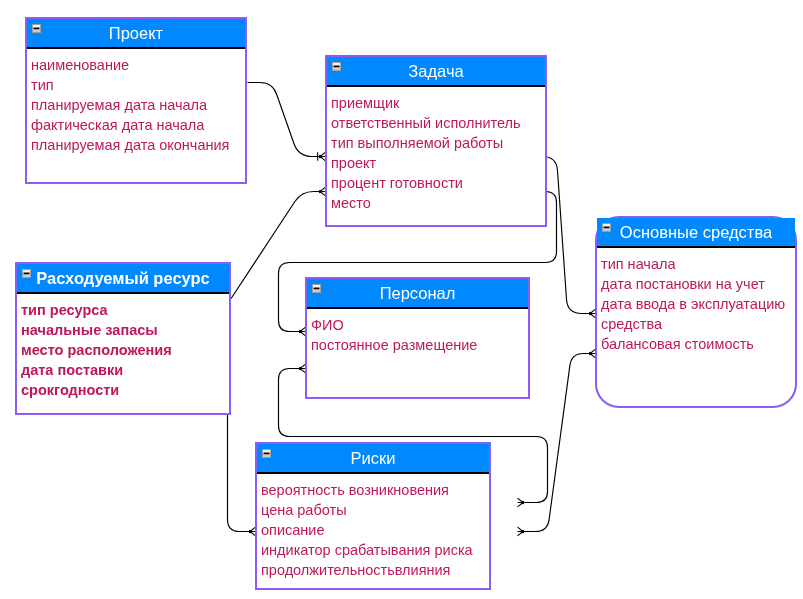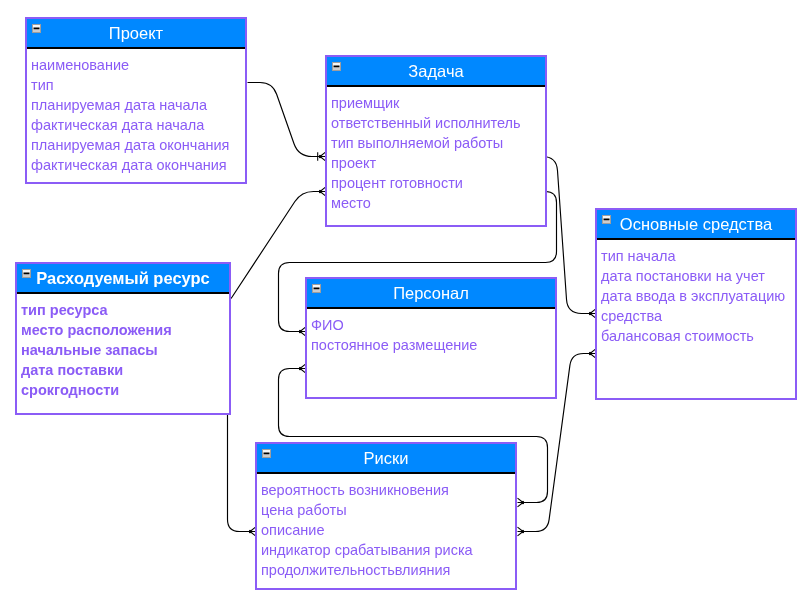--- a/index.html
+++ b/index.html
@@ -8,21 +8,21 @@
        font-family:"Liberation Sans",sans-serif;}
   #diagram{position:absolute;left:0;top:0;width:803px;height:599px;background:#fff;}
   #links{position:absolute;left:0;top:0;width:803px;height:599px;}
   .entity{position:absolute;box-sizing:border-box;border:2px solid #8b5cf6;background:#fff;}
   .ent-header{position:relative;box-sizing:border-box;height:30px;background:#0088ff;
               border-bottom:2px solid #000;}
   .ent-title{position:absolute;left:0;right:0;top:0;height:28px;line-height:29px;z-index:1;
              text-align:center;color:#fff;font-size:16.5px;white-space:nowrap;}
   .ent-icon{position:absolute;left:5px;top:5px;width:9px;height:9px;line-height:0;z-index:2;}
   .ent-body{position:relative;padding:6px 0 0 4px;}
-  .attr{font-size:14.5px;color:#8b5cf6;line-height:20px;white-space:nowrap;height:20px;}
+  .attr{font-size:14.5px;color:#be185d;line-height:20px;white-space:nowrap;height:20px;}
 </style>
 </head>
 <body>
 
 <div id="diagram">
   <svg id="links" viewBox="0 0 803 599">
     <g transform="translate(0.5,0.5)">
         <path d="M 247 82 L 259.50 82.00 Q 272 82 276.14 93.79 L 293.52 143.26 Q 298 156 311.50 156.00 L 325 156" fill="none" stroke="#000" stroke-width="1.15" stroke-linecap="butt" stroke-linejoin="round"></path>
         <path d="M 325 151.7 L 319.50 156 M 325 160.3 L 319.50 156" fill="none" stroke="#000" stroke-width="1.05"></path>
         <path d="M 317.20 151.7 L 317.20 160.3" fill="none" stroke="#000" stroke-width="1.05"></path>
@@ -81,21 +81,20 @@
             <rect x="1.5" y="3.5" width="6" height="1.8" fill="#000000"></rect>
           </svg></span>
         <div class="ent-title">Проект</div>
       </div>
       <div class="ent-body">
         <div class="attr">наименование</div>
         <div class="attr">тип</div>
         <div class="attr">планируемая дата начала</div>
         <div class="attr">фактическая дата начала</div>
         <div class="attr">планируемая дата окончания</div>
-        <div class="attr">фактическая дата окончания</div>
       </div>
     </div>
     <div class="entity" style="left:325px;top:55px;width:222px;height:172px;">
       <div class="ent-header">
         <span class="ent-icon"><svg width="9" height="9" viewBox="0 0 9 9">
             <rect x="0" y="0" width="9" height="9" fill="#9e9e9e"></rect>
             <rect x="1" y="1" width="7" height="7" fill="#f6f6f6"></rect>
             <rect x="1" y="5.5" width="7" height="2.5" fill="#cccccc"></rect>
             <rect x="1.5" y="3.5" width="6" height="1.8" fill="#000000"></rect>
           </svg></span>
@@ -115,60 +114,60 @@
         <span class="ent-icon"><svg width="9" height="9" viewBox="0 0 9 9">
             <rect x="0" y="0" width="9" height="9" fill="#9e9e9e"></rect>
             <rect x="1" y="1" width="7" height="7" fill="#f6f6f6"></rect>
             <rect x="1" y="5.5" width="7" height="2.5" fill="#cccccc"></rect>
             <rect x="1.5" y="3.5" width="6" height="1.8" fill="#000000"></rect>
           </svg></span>
         <div class="ent-title">Расходуемый ресурс</div>
       </div>
       <div class="ent-body">
         <div class="attr">тип ресурса</div>
+        <div class="attr">начальные запасы</div>
         <div class="attr">место расположения</div>
-        <div class="attr">начальные запасы</div>
         <div class="attr">дата поставки</div>
         <div class="attr">срокгодности</div>
       </div>
     </div>
-    <div class="entity" style="left:305px;top:277px;width:252px;height:122px;">
+    <div class="entity" style="left:305px;top:277px;width:225px;height:122px;">
       <div class="ent-header">
         <span class="ent-icon"><svg width="9" height="9" viewBox="0 0 9 9">
             <rect x="0" y="0" width="9" height="9" fill="#9e9e9e"></rect>
             <rect x="1" y="1" width="7" height="7" fill="#f6f6f6"></rect>
             <rect x="1" y="5.5" width="7" height="2.5" fill="#cccccc"></rect>
             <rect x="1.5" y="3.5" width="6" height="1.8" fill="#000000"></rect>
           </svg></span>
         <div class="ent-title">Персонал</div>
       </div>
       <div class="ent-body">
         <div class="attr">ФИО</div>
         <div class="attr">постоянное размещение</div>
       </div>
     </div>
-    <div class="entity" style="left:255px;top:442px;width:262px;height:148px;">
+    <div class="entity" style="left:255px;top:442px;width:236px;height:148px;">
       <div class="ent-header">
         <span class="ent-icon"><svg width="9" height="9" viewBox="0 0 9 9">
             <rect x="0" y="0" width="9" height="9" fill="#9e9e9e"></rect>
             <rect x="1" y="1" width="7" height="7" fill="#f6f6f6"></rect>
             <rect x="1" y="5.5" width="7" height="2.5" fill="#cccccc"></rect>
             <rect x="1.5" y="3.5" width="6" height="1.8" fill="#000000"></rect>
           </svg></span>
         <div class="ent-title">Риски</div>
       </div>
       <div class="ent-body">
         <div class="attr">вероятность возникновения</div>
         <div class="attr">цена работы</div>
         <div class="attr">описание</div>
         <div class="attr">индикатор срабатывания риска</div>
         <div class="attr">продолжительностьвлияния</div>
       </div>
     </div>
-    <div class="entity" style="left:595px;top:208px;width:202px;height:192px;">
+    <div class="entity" style="left:595px;top:216px;width:202px;height:192px;border-radius:24px;">
       <div class="ent-header">
         <span class="ent-icon"><svg width="9" height="9" viewBox="0 0 9 9">
             <rect x="0" y="0" width="9" height="9" fill="#9e9e9e"></rect>
             <rect x="1" y="1" width="7" height="7" fill="#f6f6f6"></rect>
             <rect x="1" y="5.5" width="7" height="2.5" fill="#cccccc"></rect>
             <rect x="1.5" y="3.5" width="6" height="1.8" fill="#000000"></rect>
           </svg></span>
         <div class="ent-title">Основные средства</div>
       </div>
       <div class="ent-body">

